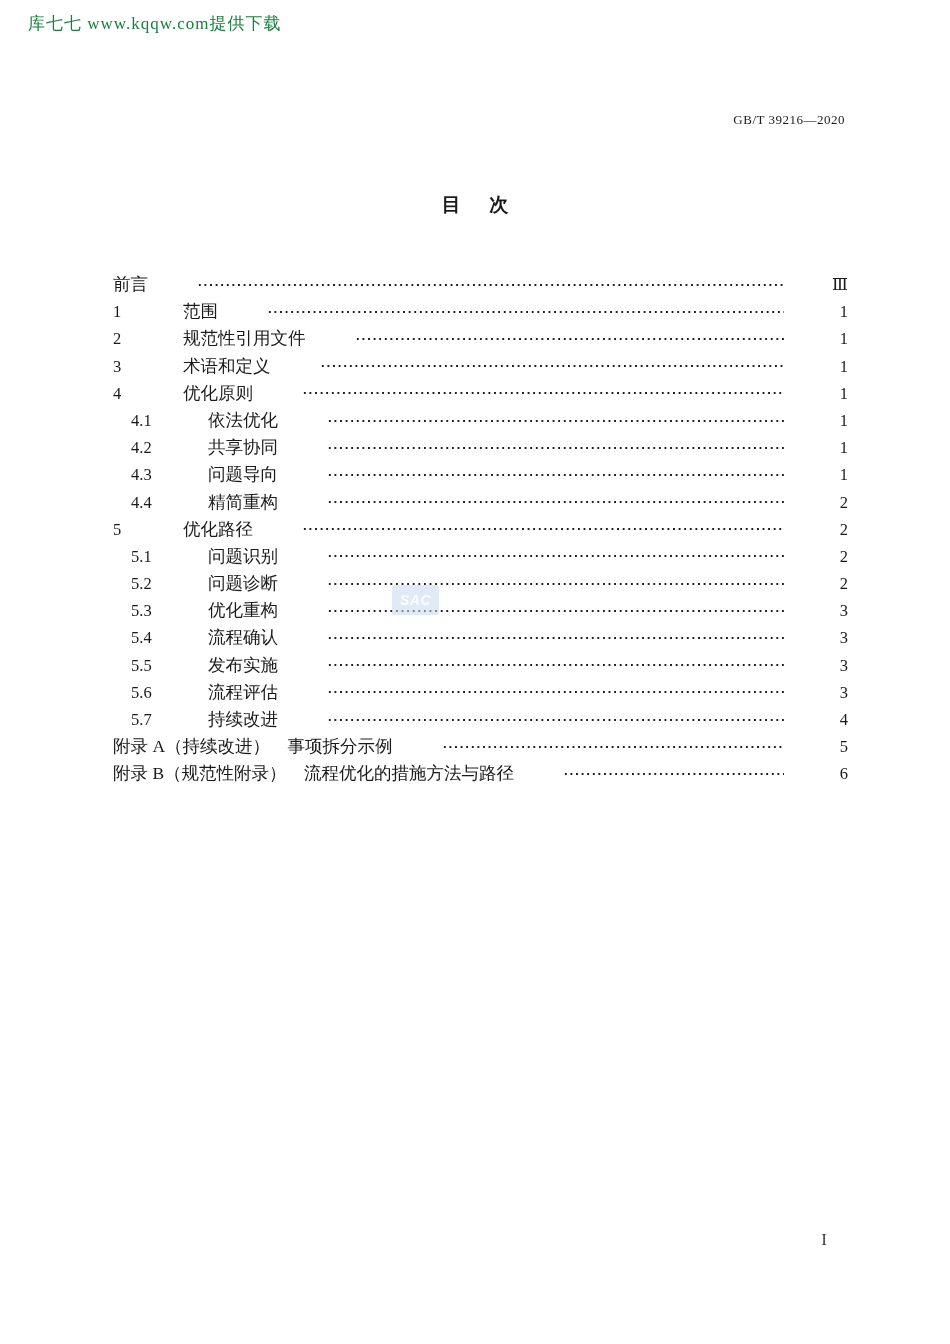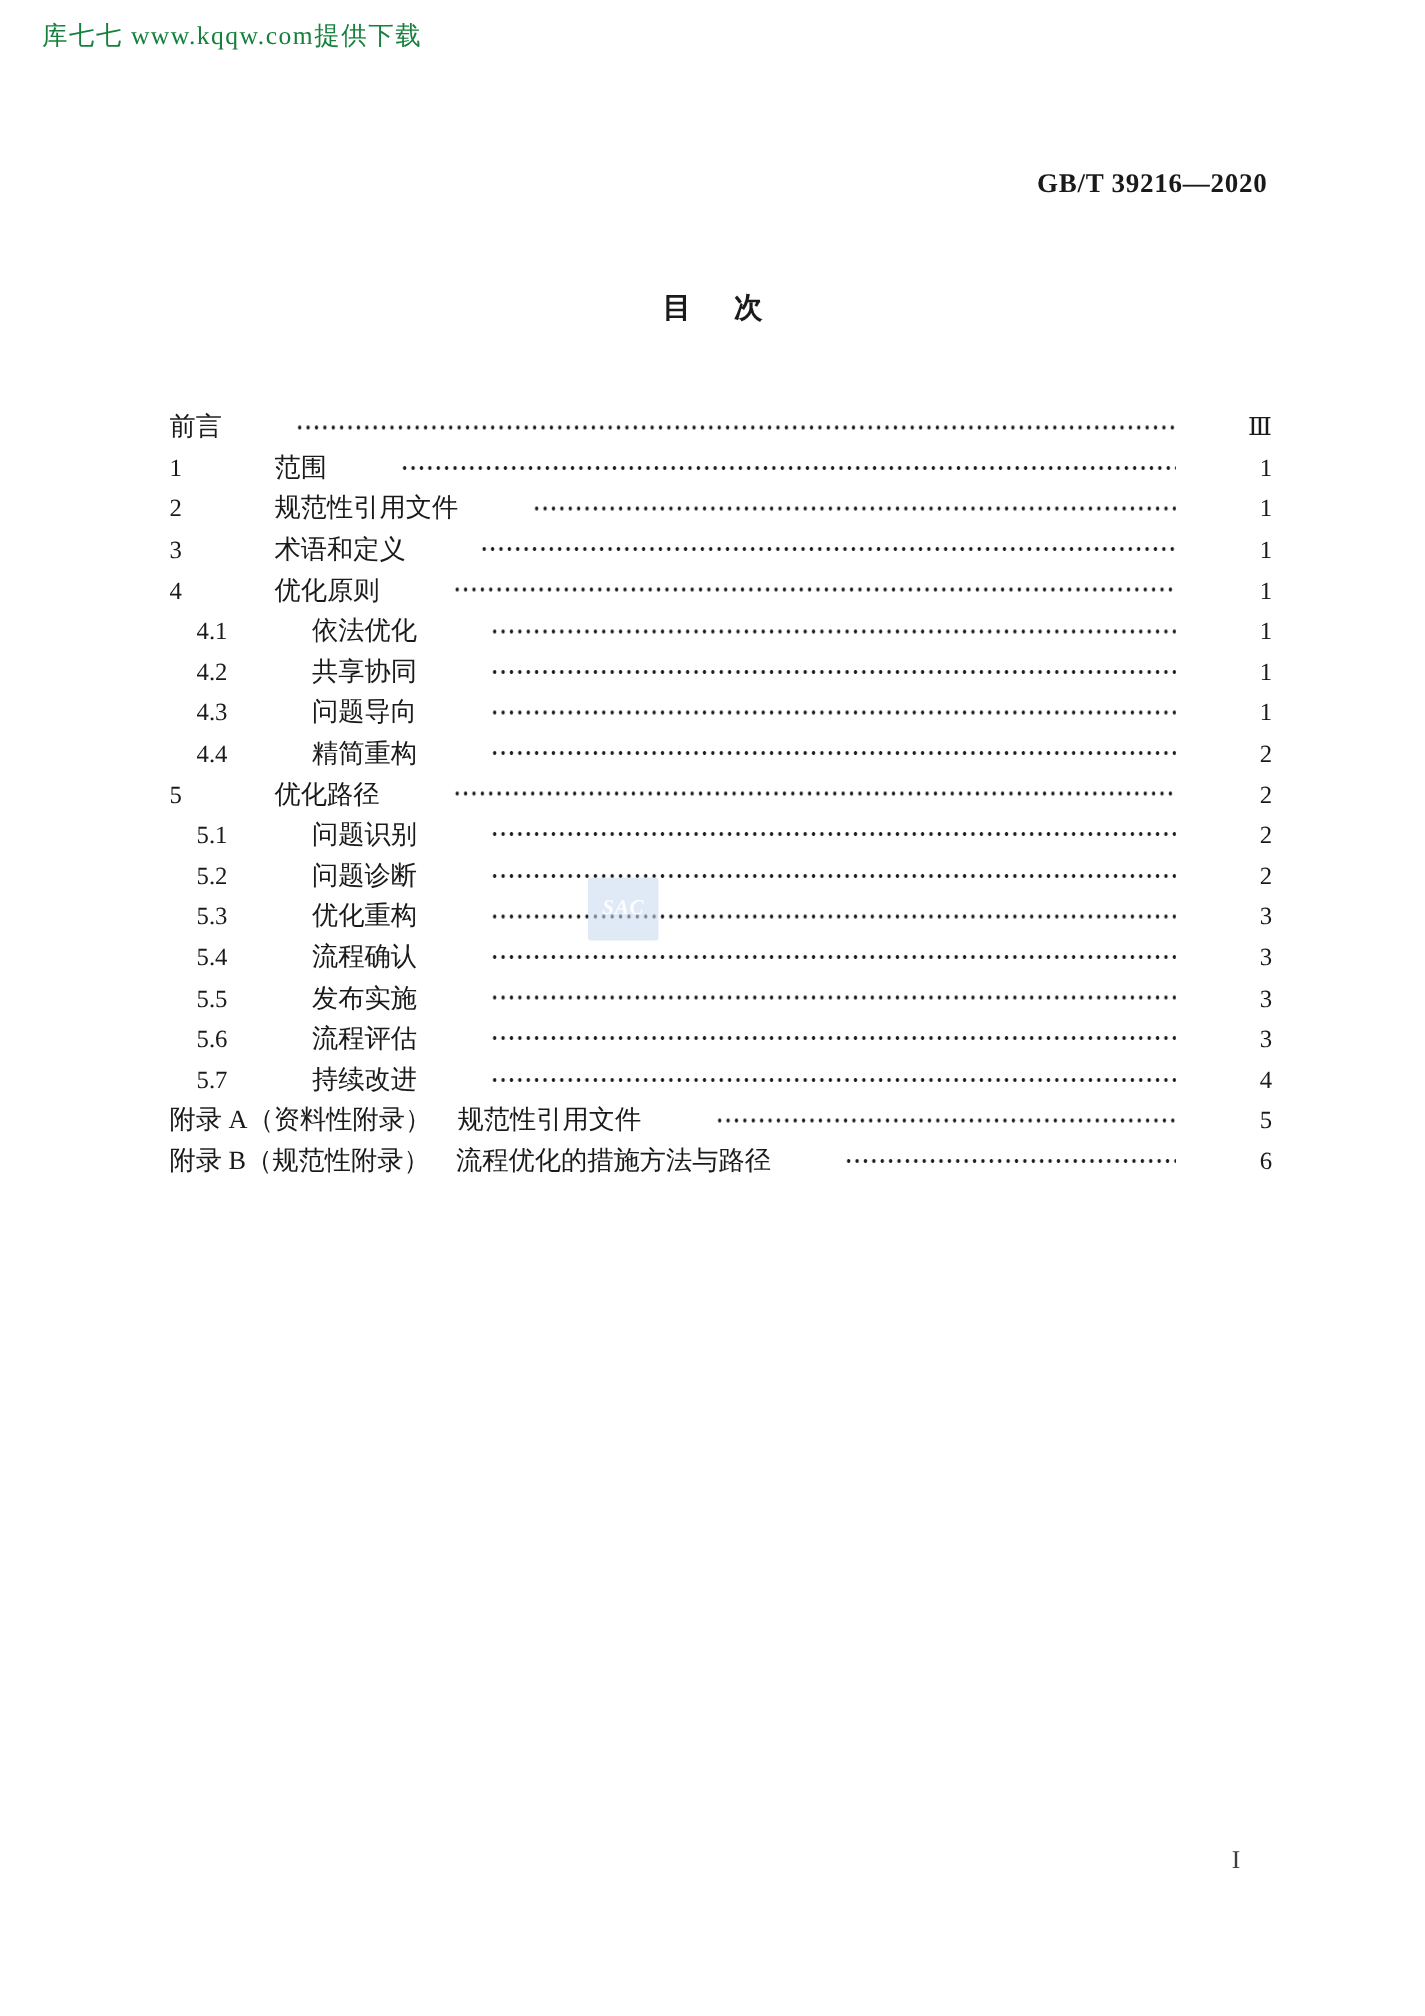--- a/index.html
+++ b/index.html
@@ -10,21 +10,21 @@
     font-family: "Liberation Serif", "DejaVu Serif", serif;
     color: #1a1a1a;
     overflow: hidden;
   }
   .site-watermark {
     position: absolute; left: 28px; top: 12px;
     font-size: 17px; color: #15803d; letter-spacing: 1px;
   }
   .doc-code {
     position: absolute; top: 112px; right: 105px;
-    font-size: 18px; font-weight: bold; letter-spacing: 0.5px;
+    font-size: 13px; font-weight: normal; letter-spacing: 0.5px;
   }
   .toc-title {
     position: absolute; top: 192px; left: 0; width: 100%;
     text-align: center; font-size: 19px; font-weight: bold;
   }
   .toc-title .title-text { letter-spacing: 1.5em; margin-right: -1.5em; }
   .toc-list {
     position: absolute; top: 271px; left: 113px; width: 735px;
   }
   .toc-row {
@@ -43,24 +43,24 @@
     background-size: 5.6px 8px;
     background-repeat: repeat-x;
     background-position: left center;
   }
   .toc-row.tight .leader { margin-left: 1px; }
   .toc-row .pageno {
     flex: none; min-width: 16px; text-align: right; font-size: 16.5px;
   }
   .sac-stamp {
     position: absolute; left: 392px; top: 585px;
-    width: 47px; height: 42px; border-radius: 2px;
+    width: 47px; height: 30px; border-radius: 2px;
     background: rgba(199, 216, 240, 0.55);
     display: flex; align-items: center; justify-content: center;
-    font-family: Liberation Serif, serif;
+    font-family: Liberation Sans, sans-serif;
     font-style: italic; font-weight: bold; font-size: 14px;
     color: rgba(255, 255, 255, 0.9);
     letter-spacing: 0.5px;
   }
   .folio {
     position: absolute; left: 814px; top: 1230px;
     font-size: 17px; color: #3f3f3f; width: 20px; text-align: center;
   }
 </style>
 </head>
@@ -170,21 +170,21 @@
       <span class="leader"></span>
       <span class="pageno">3</span>
     </div>
     <div class="toc-row lvl1">
       <span class="num">5.7</span>
       <span class="label">持续改进</span>
       <span class="leader"></span>
       <span class="pageno">4</span>
     </div>
     <div class="toc-row lvl0">
-      <span class="label">附录 A（资料性附录）　规范性引用文件</span>
+      <span class="label">附录 A（持续改进）　事项拆分示例</span>
       <span class="leader"></span>
       <span class="pageno">5</span>
     </div>
     <div class="toc-row lvl0">
       <span class="label">附录 B（规范性附录）　流程优化的措施方法与路径</span>
       <span class="leader"></span>
       <span class="pageno">6</span>
     </div>
   </div>
 

